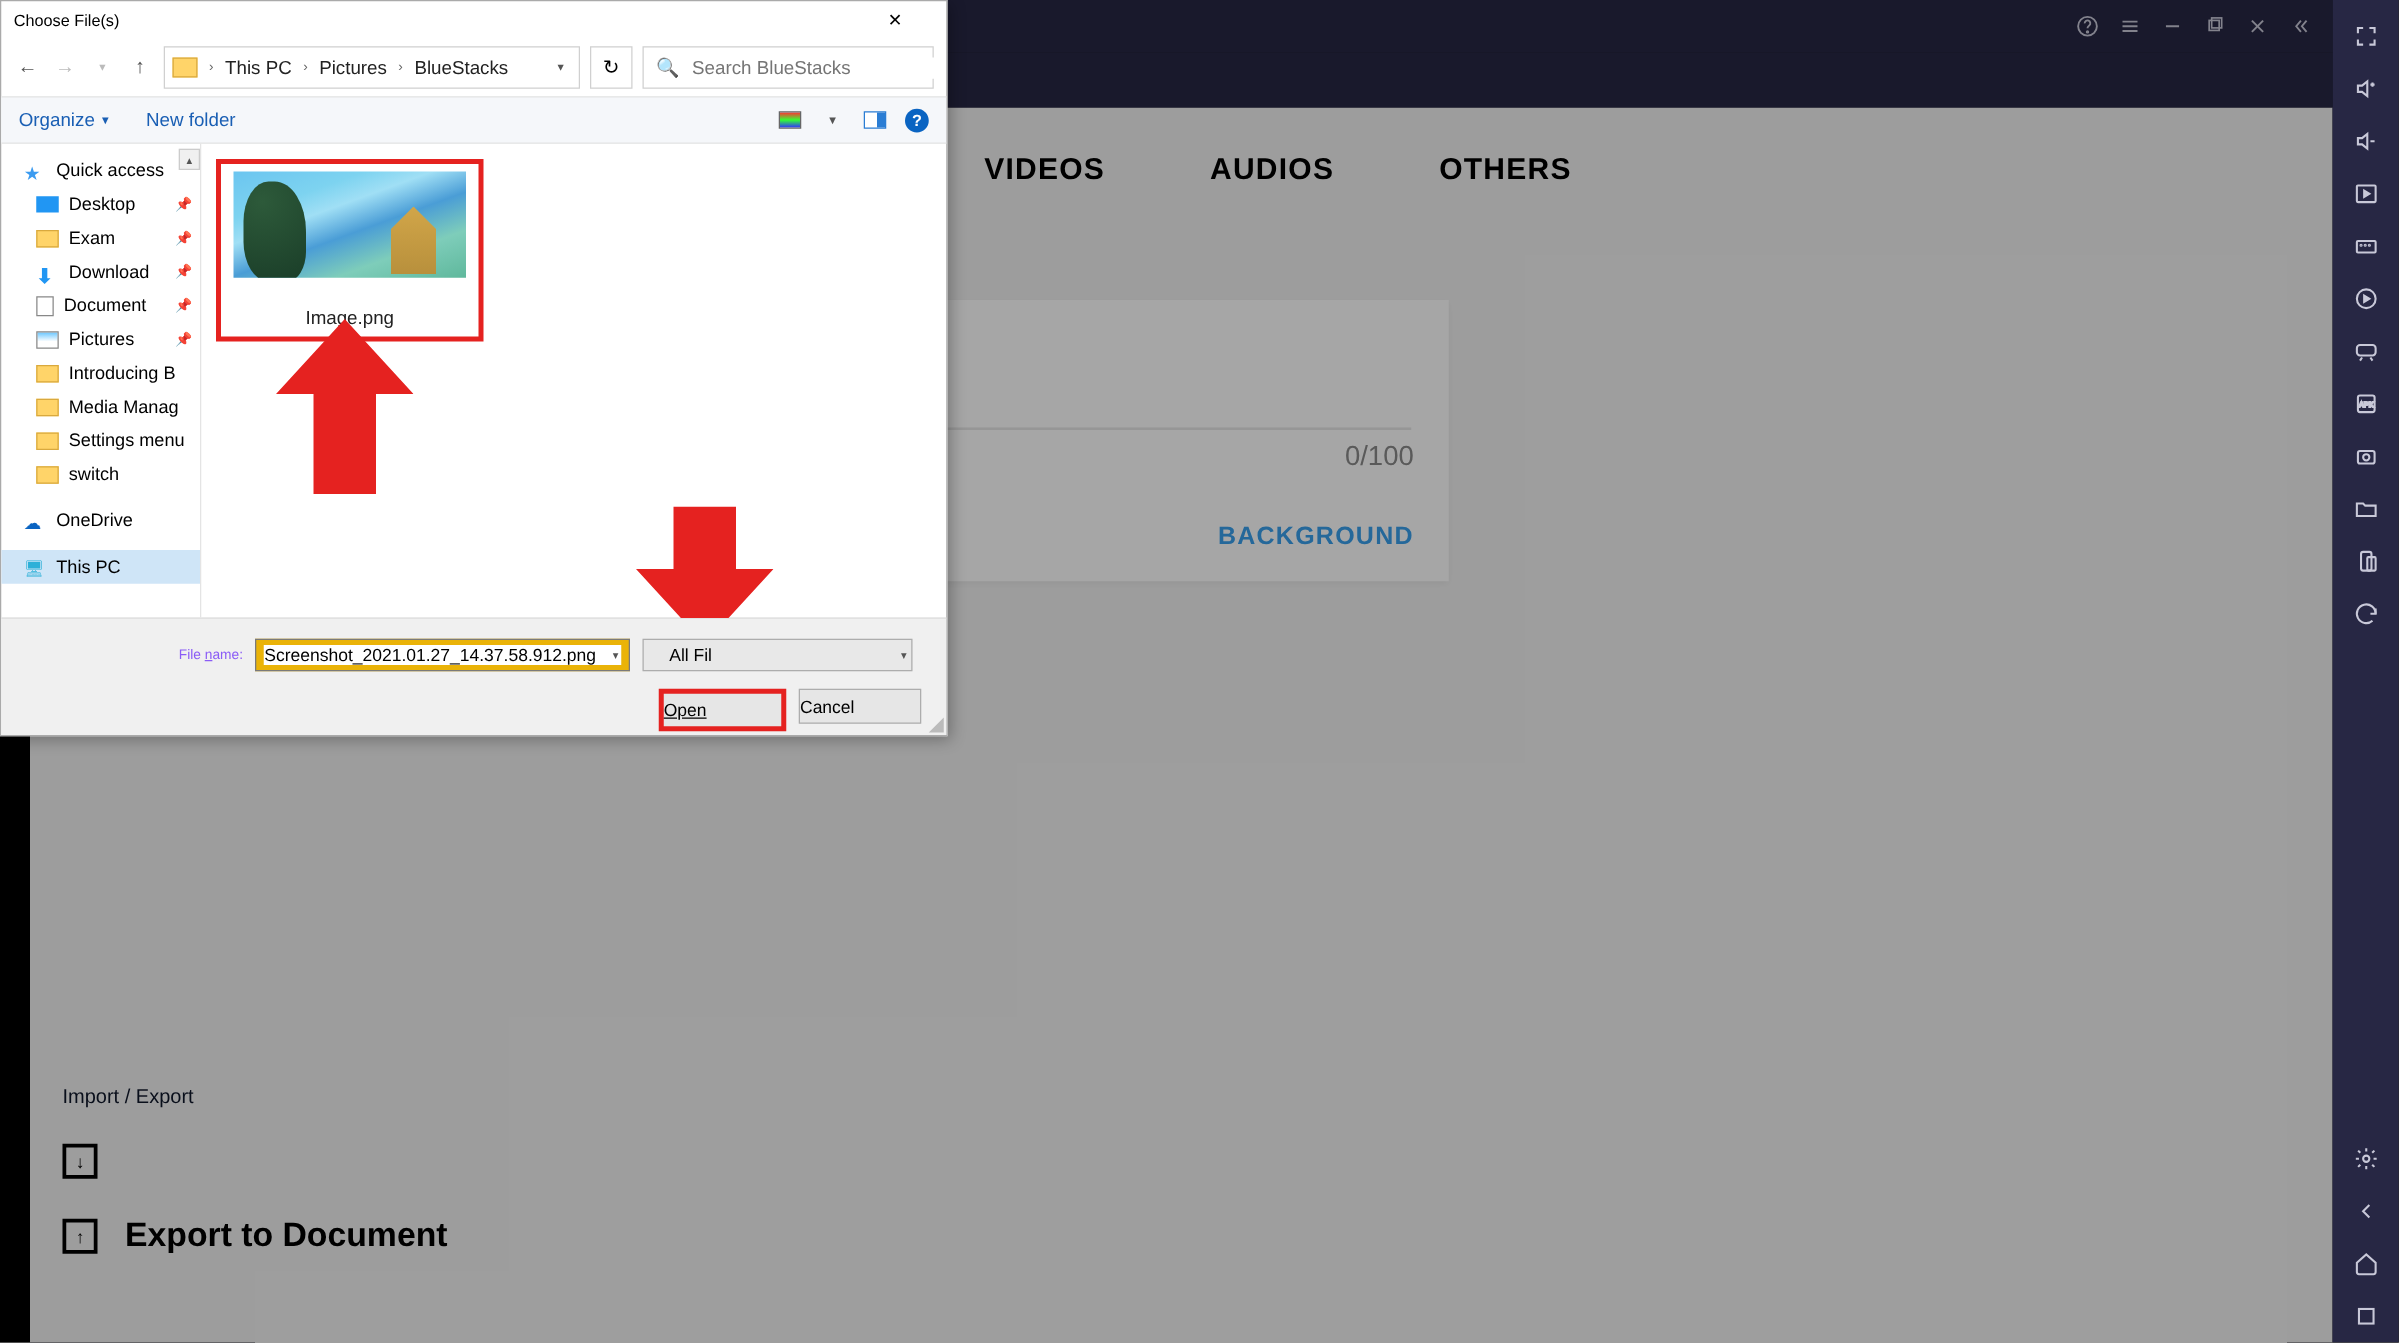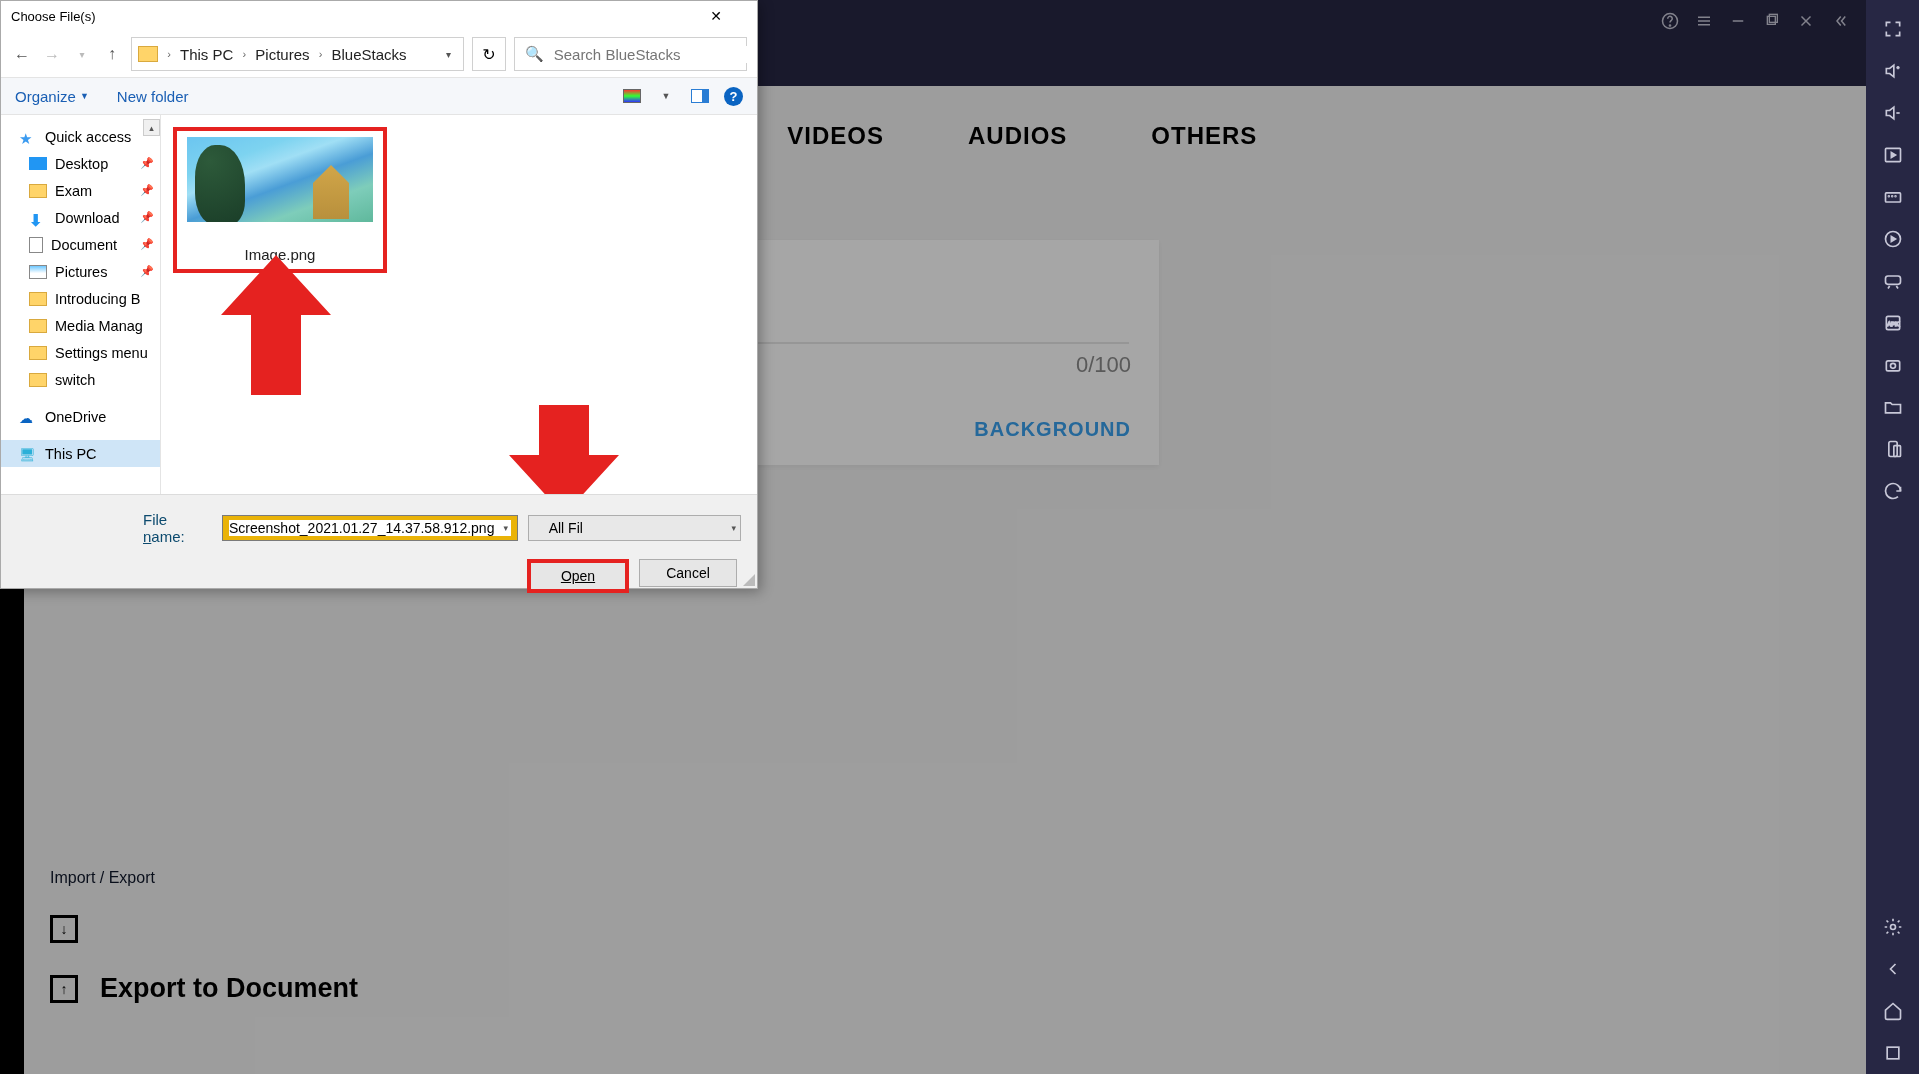--- a/index.html
+++ b/index.html
@@ -75,30 +75,30 @@
 .thumb{width:186px;height:106px;background:linear-gradient(160deg,#6bc5f0 0%,#7dd3f0 25%,#a0dff5 38%,#4a9dd6 55%,#7ecdba 75%,#5fb89c 100%);position:relative;overflow:hidden}
 .thumb::before{content:"";position:absolute;left:8px;top:8px;width:50px;height:80px;background:radial-gradient(circle at 30% 20%,#2d5a3a, #1a3d28);border-radius:40% 50% 30% 40%}
 .thumb::after{content:"";position:absolute;right:12px;top:22px;width:60px;height:60px;background:linear-gradient(#d4a84a,#b8903c);clip-path:polygon(20% 100%,20% 40%,50% 10%,80% 40%,80% 100%)}
 .file-name{font-size:15px;color:#222}
 
 .arrow{position:absolute}
 .arrow svg{display:block}
 
 .dlg-bottom{height:94px;background:#f0f0f0;border-top:1px solid #dcdcdc;padding:16px 16px 0 16px;position:relative}
 .fn-row{display:flex;align-items:center;gap:10px;margin-bottom:14px;margin-left:126px}
-.fn-label{font-size:15px;color:#0c4a6e}
+.fn-label{font-size:11px;color:#8b5cf6}
 .fn-label u{text-decoration:underline}
 .fn-input{width:300px;height:26px;border:1px solid #7a7a7a;background:#eab308;padding:0 6px;font-size:14px;display:flex;align-items:center;position:relative}
 .fn-input input{border:none;outline:none;flex:1;font-size:14px}
 .fn-input .dd{position:absolute;right:2px;top:2px;width:18px;height:20px;display:flex;align-items:center;justify-content:center;font-size:9px;color:#555}
 .filter{width:216px;height:26px;border:1px solid #adadad;background:#e8e8e8;display:flex;align-items:center;padding:0 20px;font-size:14px;position:relative}
 .filter .dd{position:absolute;right:4px;font-size:9px;color:#555}
 
 .btn-row{display:flex;gap:10px;justify-content:flex-end;padding-right:4px}
-.btn{width:98px;height:28px;border:1px solid #adadad;background:#e6e6e6;font-size:14px;cursor:pointer;display:flex;align-items:center;justify-content:center}
+.btn{width:98px;height:28px;border:1px solid #adadad;background:#e6e6e6;font-size:14px;cursor:pointer;display:flex;align-items:center;}
 .btn.open{border:4px solid #e52220;width:102px;height:34px}
 
 .resize-grip{position:absolute;right:2px;bottom:2px;width:12px;height:12px}
 .resize-grip::before{content:"";position:absolute;right:0;bottom:0;width:0;height:0;border-left:12px solid transparent;border-bottom:12px solid #bbb}
 </style>
 </head>
 <body>
 
 <div class="bg-app">
   <div class="bg-topbar">

